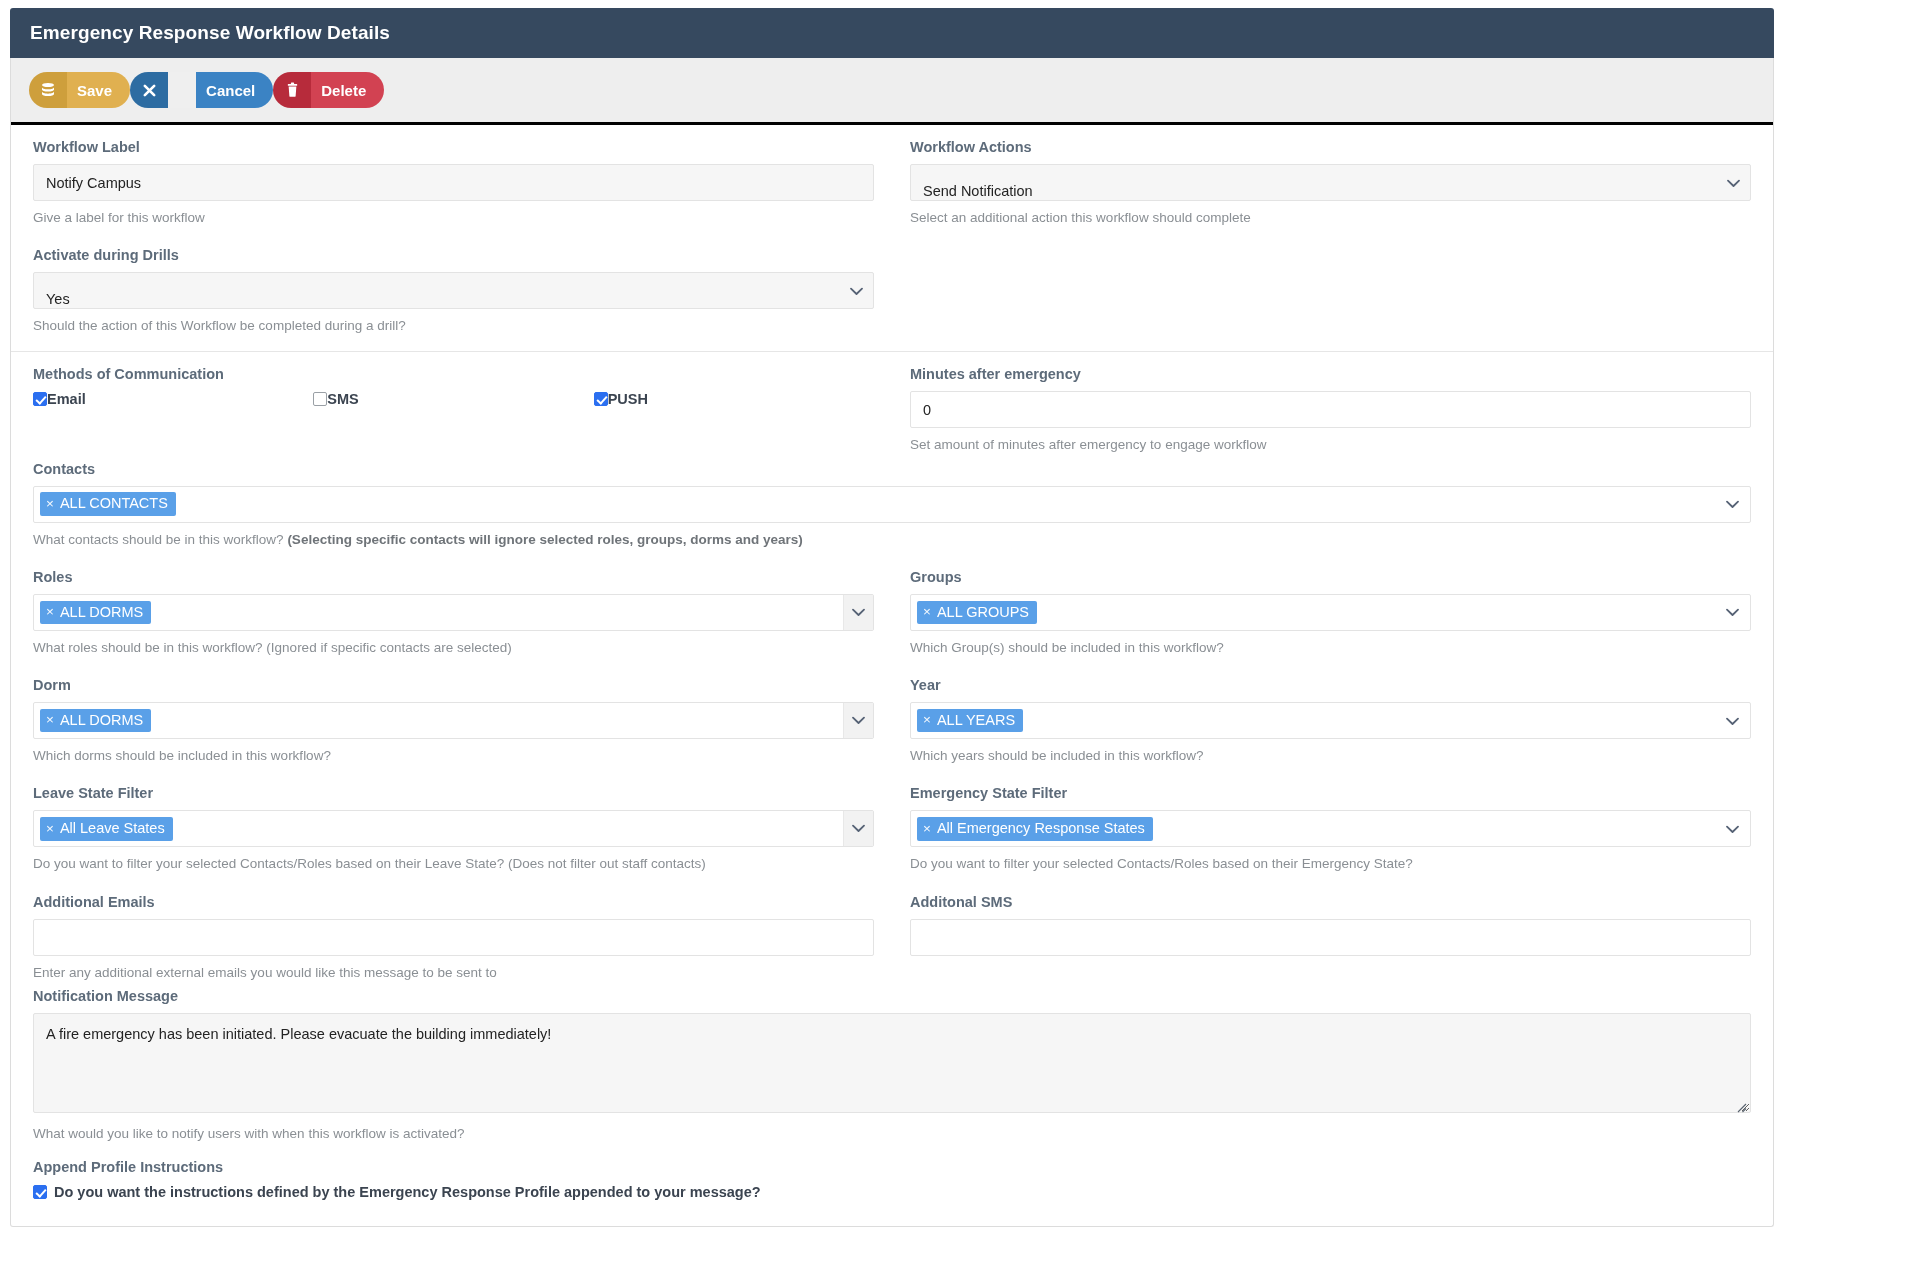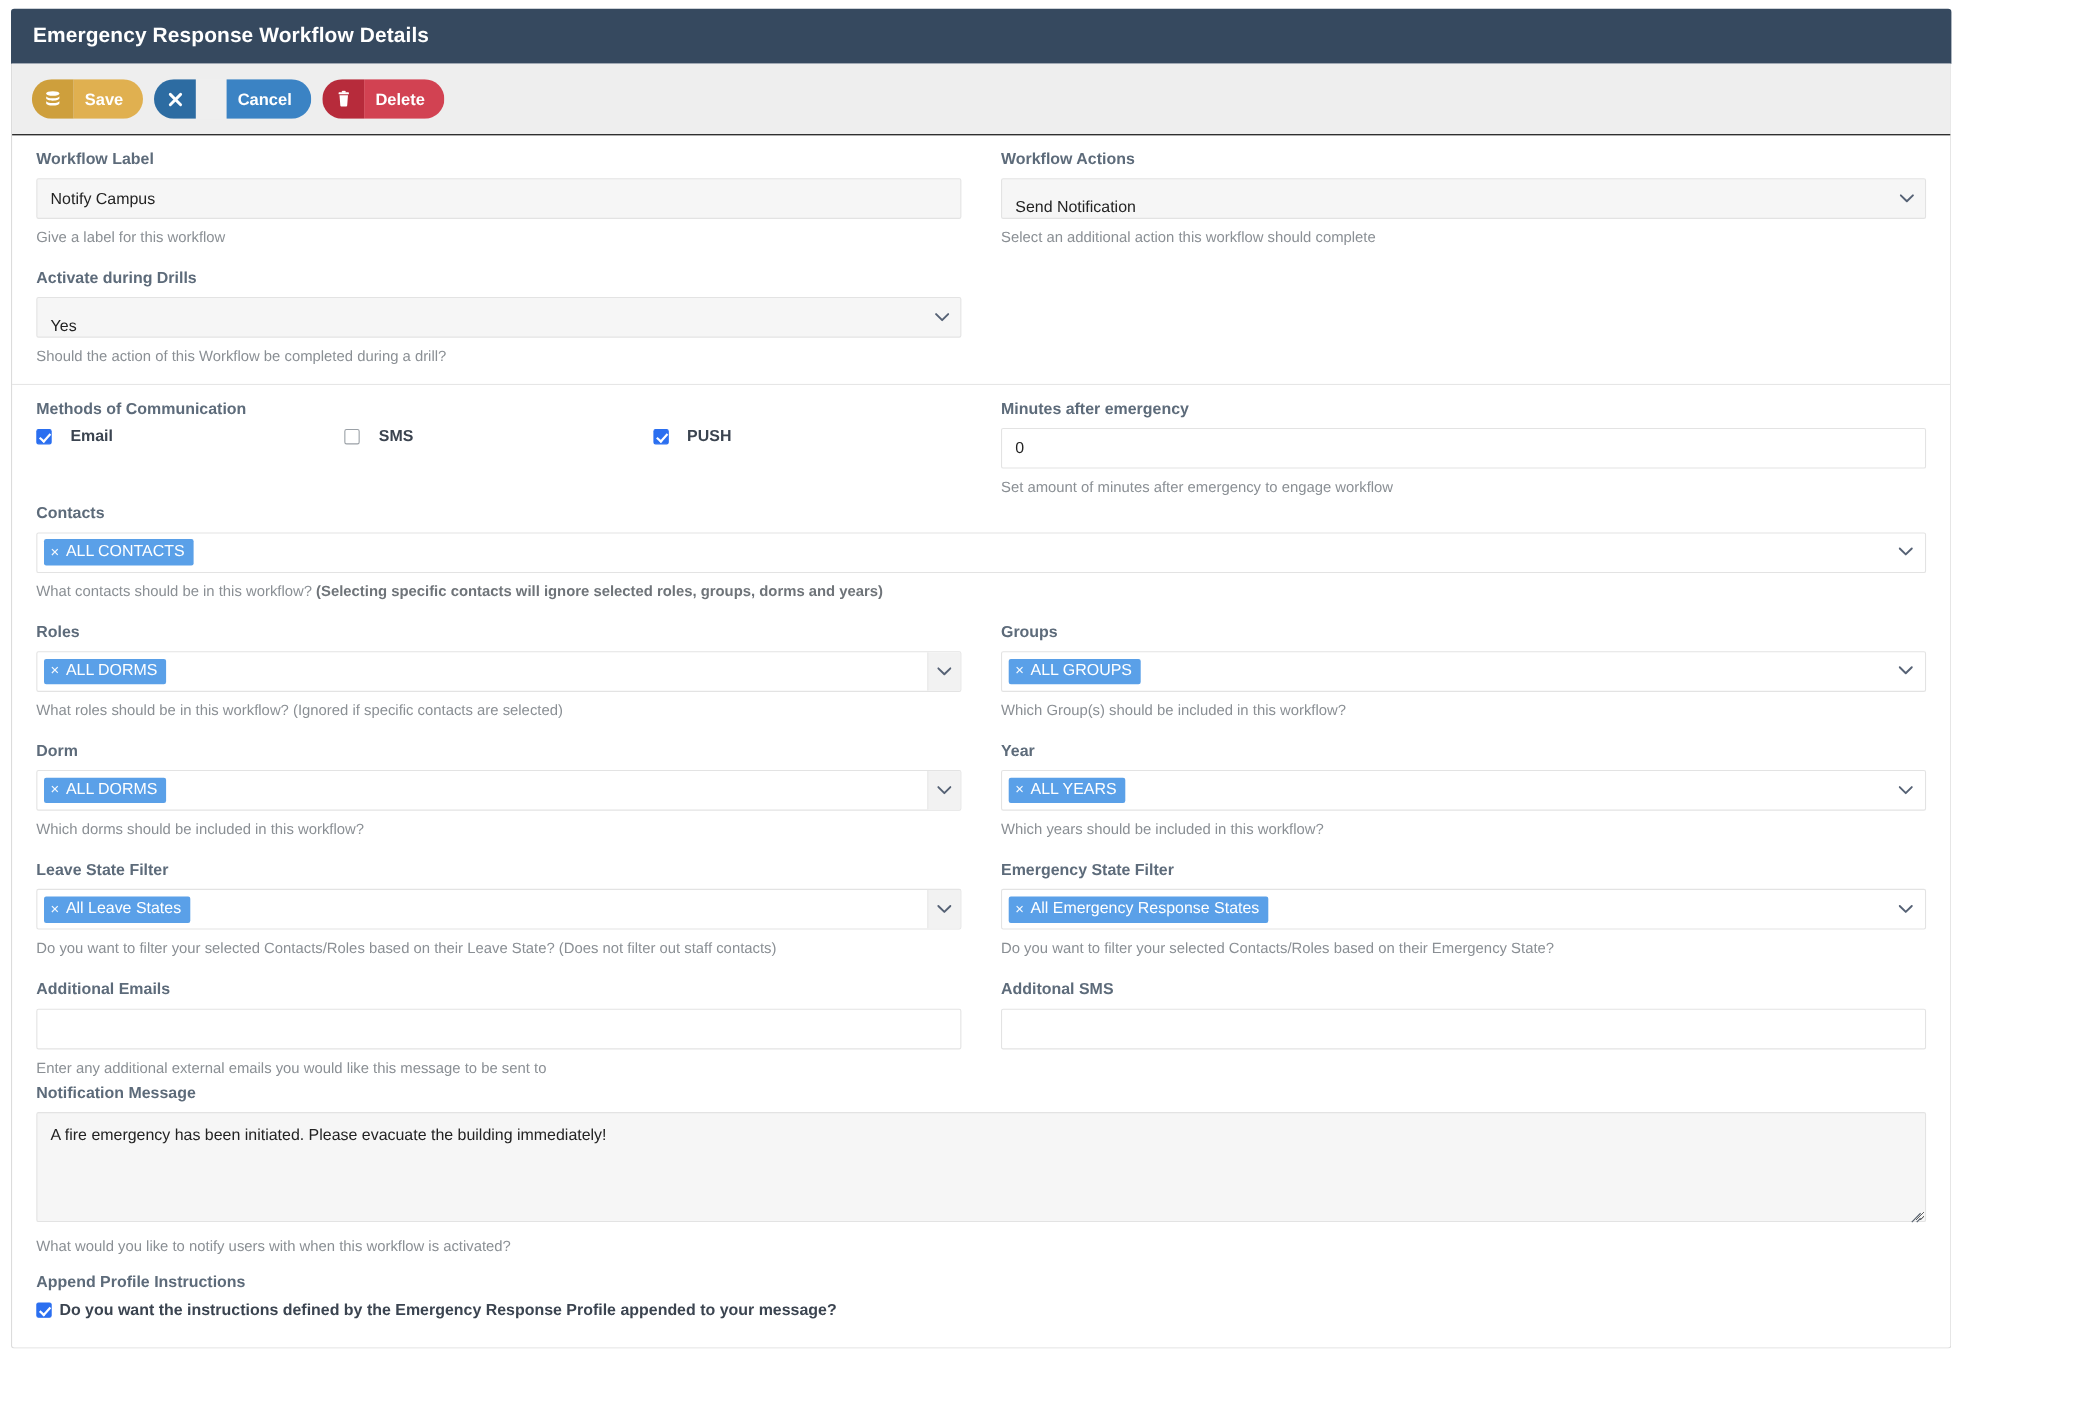--- a/index.html
+++ b/index.html
@@ -32,24 +32,23 @@
   
   .card {
     border: 1px solid #dcdcdc;
     border-top: none;
     background: #fff;
     border-radius: 0 0 3px 3px;
     padding-bottom: 8px;
   }
   .toolbar {
     background: #eeeeee;
-    border-bottom: 1px solid #000000;
+    border-bottom: 3px solid #000000;
     padding: 14px 18px;
     display: flex;
-    gap: 10px;
     align-items: center;
   }
   .btn {
     display: inline-flex;
     align-items: stretch;
     border-radius: 22px;
     overflow: hidden;
     height: 36px;
     cursor: pointer;
     border: none;
@@ -178,21 +177,21 @@
     align-items: center;
     gap: 6px;
     border-radius: 2px;
     line-height: 1.15;
     white-space: nowrap;
   }
   .token .x { font-size: 13.5px; opacity: .95; cursor: pointer; }
 
   
   .cbrow { display: flex; align-items: flex-start; }
-  .cbcol { flex: 1 1 0; display: flex; align-items: center; gap: 17px; }
+  .cbcol { flex: 1 1 0; display: flex; align-items: center; gap: 0; }
   .cb {
     width: 14px; height: 14px;
     border: 1px solid #9aa0a6;
     border-radius: 2px;
     background: #fff;
     display: inline-block;
     position: relative;
     flex: 0 0 auto;
     cursor: pointer;
   }

